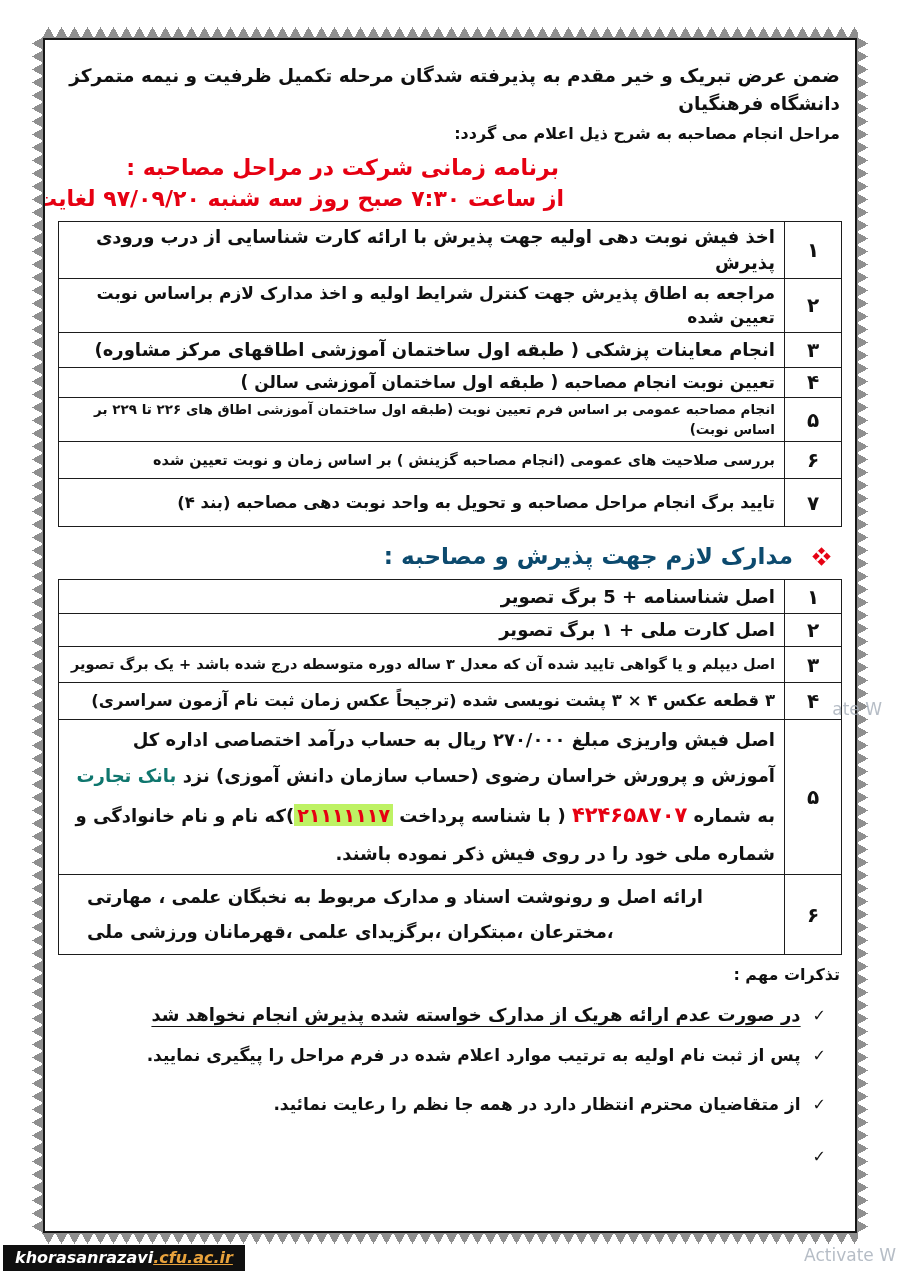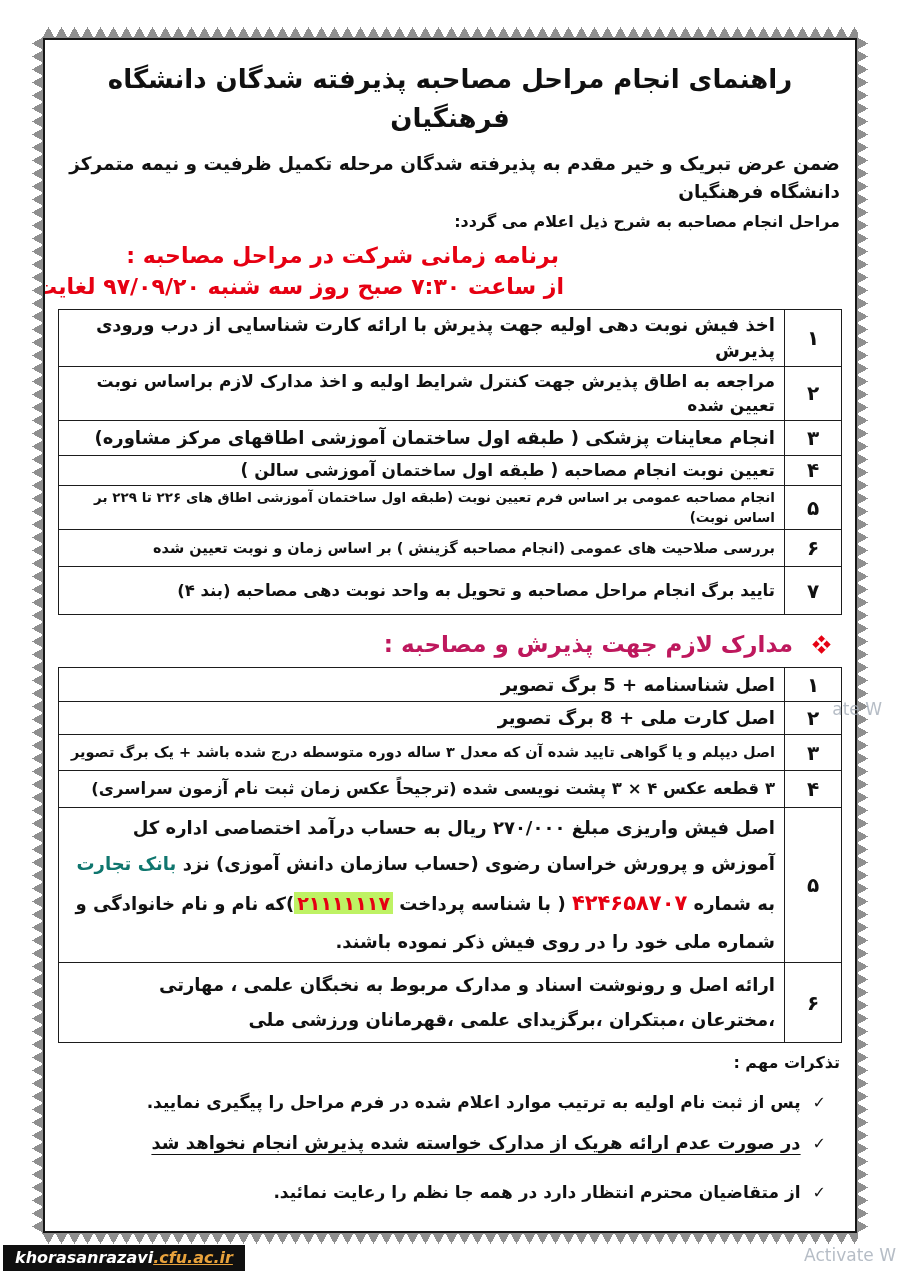--- a/index.html
+++ b/index.html
@@ -33,28 +33,28 @@
   td.txt{text-align:right;font-weight:700;font-size:18px;line-height:1.45;}
   .steps tr:nth-child(1) td.txt{font-size:18px;}
   .steps tr:nth-child(2) td.txt{font-size:17px;}
   .steps tr:nth-child(4) td.txt{font-size:17px;}
   .steps tr:nth-child(5) td.txt{font-size:13.5px;}
   .steps tr:nth-child(6) td.txt{font-size:14.5px;}
   .steps tr:nth-child(7) td.txt{font-size:16.5px;}
   .docs tr:nth-child(3) td.txt{font-size:14.5px;}
   .docs tr:nth-child(4) td.txt{font-size:16.5px;}
   .docs tr:nth-child(5) td.txt{font-size:18px;line-height:2.0;}
-  .docs tr:nth-child(6) td.txt{text-align:right;line-height:1.9;padding-left:28px;}
+  .docs tr:nth-child(6) td.txt{text-align:left;line-height:1.9;padding-left:28px;}
   
   .sec-heading{display:flex;align-items:center;justify-content:flex-start;
                margin:16px 14px 0 0;gap:22px;}
   .diamond-icon{width:13px;height:13px;flex:0 0 13px;transform:rotate(45deg);
     background:linear-gradient(#fff,#fff) 50% 50%/100% 2.5px no-repeat,
                linear-gradient(#fff,#fff) 50% 50%/2.5px 100% no-repeat,#e60012;}
-  .sec-heading .t{font-size:23px;font-weight:700;color:#be185d;}
+  .sec-heading .t{font-size:23px;font-weight:700;color:#0c4a6e;}
   .bank{color:#0f766e;font-weight:700;}
   .acct{color:#e60012;font-weight:700;font-size:21px;}
   .pay-label{font-weight:700;}
   .pay-id{color:#e60012;font-weight:700;background:#bef264;padding:0 3px;font-size:19px;}
   
   .notes-heading{font-size:16px;font-weight:700;text-align:right;margin:10px 2px 0;}
   .notes{padding:4px 16px 0 6px;}
   .note{margin-top:13px;font-size:17px;font-weight:700;line-height:1.55;}
   .note .check-icon{display:inline-block;margin-left:12px;font-size:16px;font-weight:700;}
   .note-underline .note-text{text-decoration:underline;text-underline-offset:5px;font-size:18px;}
@@ -74,21 +74,20 @@
 
 <div class="page">
   <div class="frame">
     <div class="tri tri-top"></div>
     <div class="tri tri-bottom"></div>
     <div class="tri tri-left"></div>
     <div class="tri tri-right"></div>
 
     <div class="inner">
 
-      <h1 class="title">راهنمای انجام مراحل مصاحبه پذیرفته شدگان دانشگاه فرهنگیان</h1>
       <p class="intro1">ضمن عرض تبریک و خیر مقدم به پذیرفته شدگان مرحله تکمیل ظرفیت و نیمه متمرکز  دانشگاه فرهنگیان</p>
       <p class="intro2">مراحل انجام مصاحبه به شرح ذیل اعلام می گردد:</p>
 
       <p class="schedule-heading red">برنامه زمانی شرکت در مراحل مصاحبه :</p>
       <p class="schedule-time red">از ساعت ۷:۳۰ صبح روز  سه شنبه   ۹۷/۰۹/۲۰ لغایت دو شنبه ۹۷/۰۹/۲۶</p>
 
       <table class="tbl steps">
         <tbody>
             <tr style="height:52px;">
           <td class="num">۱</td>
@@ -127,21 +126,21 @@
       </div>
 
       <table class="tbl docs">
         <tbody>
             <tr style="height:34px;">
           <td class="num">۱</td>
           <td class="txt">اصل شناسنامه +  5 برگ تصویر</td>
         </tr>
         <tr style="height:33px;">
           <td class="num">۲</td>
-          <td class="txt">اصل کارت ملی   +  8 برگ تصویر</td>
+          <td class="txt">اصل کارت ملی   +  ۱ برگ تصویر</td>
         </tr>
         <tr style="height:36px;">
           <td class="num">۳</td>
           <td class="txt">اصل دیپلم و یا گواهی تایید شده آن که معدل ۳ ساله دوره متوسطه درج شده باشد  + یک برگ تصویر</td>
         </tr>
         <tr style="height:37px;">
           <td class="num">۴</td>
           <td class="txt">۳ قطعه عکس ۴ × ۳ پشت نویسی شده (ترجیحاً عکس زمان ثبت نام آزمون سراسری)</td>
         </tr>
         <tr style="height:112px;">
@@ -153,25 +152,25 @@
         <tr style="height:80px;">
           <td class="num">۶</td>
           <td class="txt">ارائه اصل و رونوشت اسناد و مدارک مربوط به  نخبگان علمی ، مهارتی ،مخترعان ،مبتکران ،برگزیدای علمی ،قهرمانان ورزشی ملی</td>
         </tr>
       </tbody>
         </table>
 
       <p class="notes-heading">تذکرات مهم :</p>
 
       <div class="notes">
+        <div class="note note-underline">
+          <span class="check-icon">✓</span><span class="note-text">در صورت عدم ارائه هریک از مدارک خواسته شده پذیرش انجام نخواهد شد</span>
+        </div>
         <div class="note">
           <span class="check-icon">✓</span><span class="note-text">پس از ثبت نام اولیه به ترتیب  موارد اعلام شده در فرم مراحل را پیگیری نمایید.</span>
-        </div>
-        <div class="note note-underline">
-          <span class="check-icon">✓</span><span class="note-text">در صورت عدم ارائه هریک از مدارک خواسته شده پذیرش انجام نخواهد شد</span>
         </div>
         <div class="note">
           <span class="check-icon">✓</span><span class="note-text">از متقاضیان محترم انتظار دارد در همه جا نظم را رعایت نمائید.</span>
         </div>
         <div class="note">
           <span class="check-icon">✓</span>
         </div>
       </div>
 
     </div>

